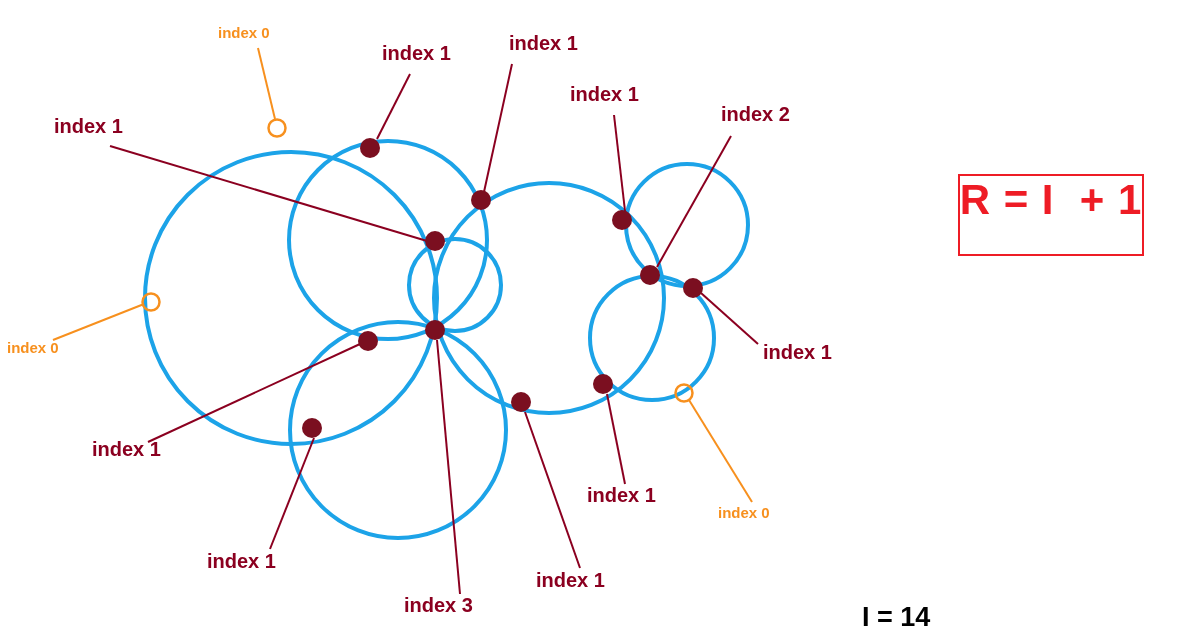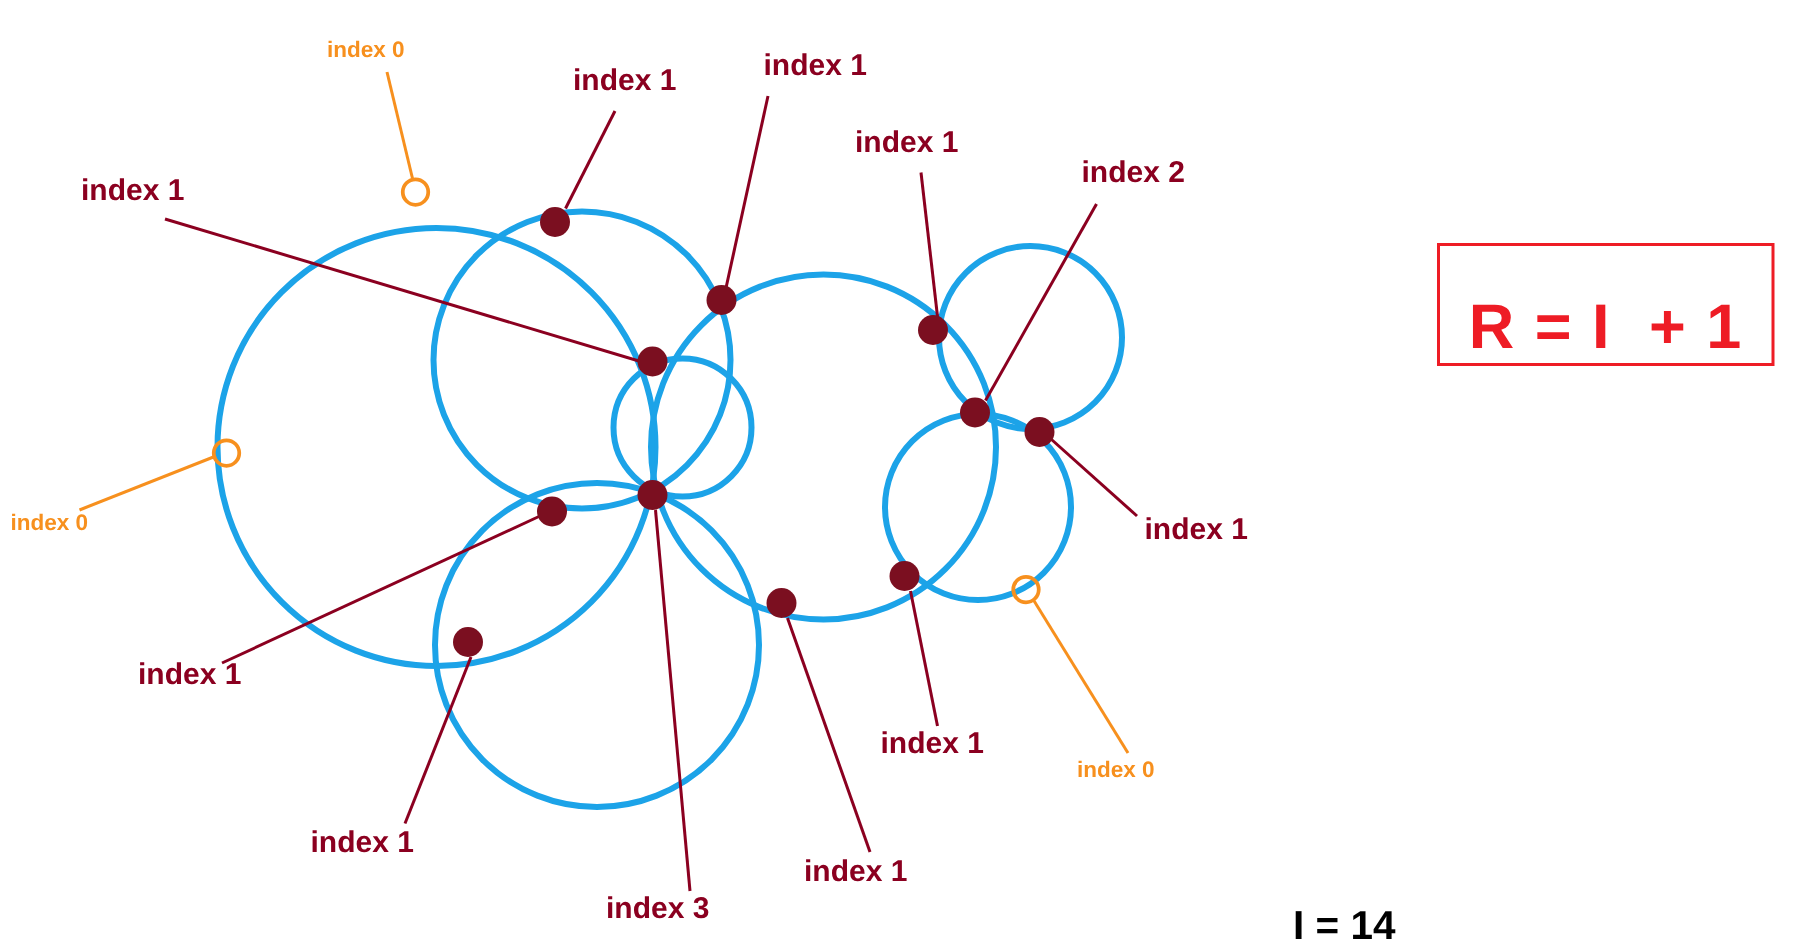--- a/index.html
+++ b/index.html
@@ -36,27 +36,27 @@
     fill: #8B0020;
     font-size: 20px;
   }
   .lbl-orange {
     fill: #F7901E;
     font-size: 15px;
   }
   .formula-box {
     position: absolute;
     left: 958px;
-    top: 162px;
-    width: 225px;
+    top: 174px;
+    width: 186px;
     height: 82px;
     border: 2px solid #EE1C25;
     box-sizing: border-box;
     display: flex;
-    align-items: flex-end;
+    align-items: flex-start;
     justify-content: center;
   }
   .formula-text {
     color: #EE1C25;
     font-family: "Liberation Sans", sans-serif;
     font-weight: bold;
     font-size: 42px;
     letter-spacing: 1px;
     white-space: pre;
   }

